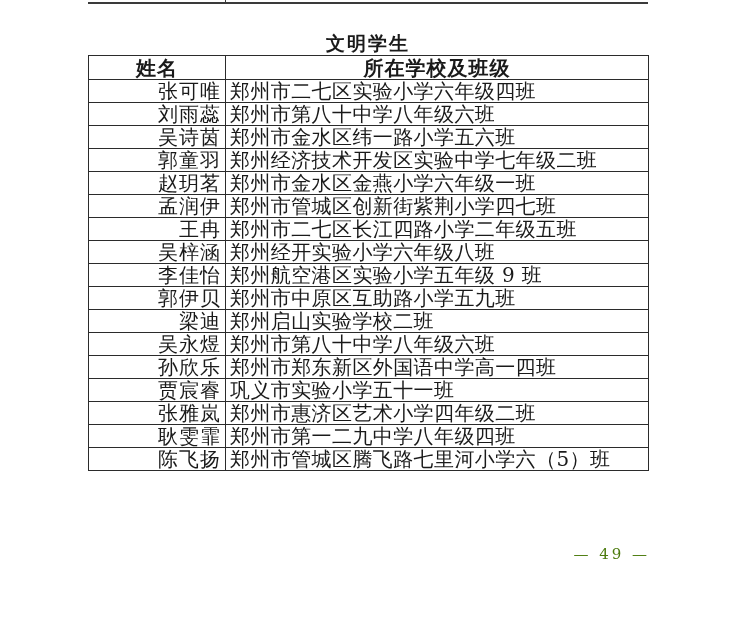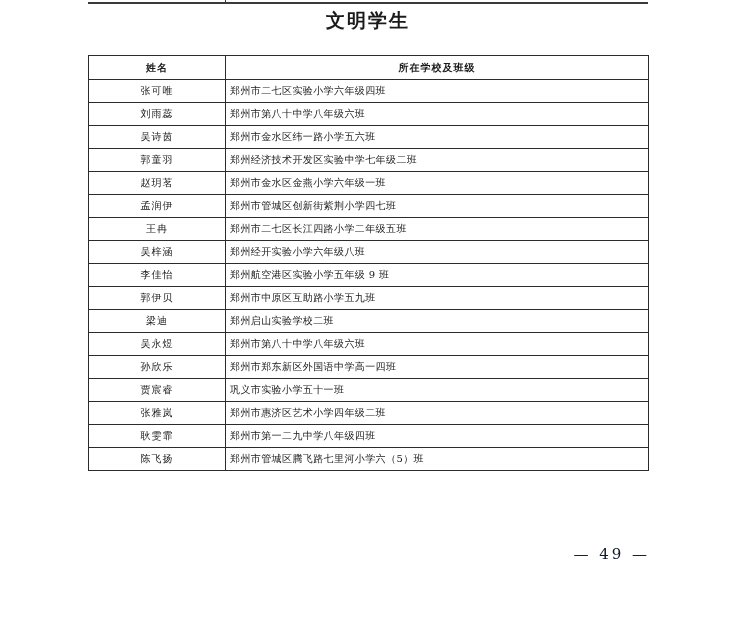--- a/index.html
+++ b/index.html
@@ -31,21 +31,21 @@
     left: 137px;
     top: 0;
     bottom: 0;
     width: 1px;
     background: #3a3a3a;
   }
 
   .page-title {
     position: absolute;
     left: 0;
-    top: 8px;
+    top: 31px;
     width: 736px;
     text-align: center;
     font-size: 19px;
     font-weight: bold;
     letter-spacing: 2px;
     font-family: "DejaVu Serif", "Liberation Serif", serif;
   }
 
   .table-wrap {
     position: absolute;
@@ -60,56 +60,56 @@
     table-layout: fixed;
     border: 1.6px solid #2b2b2b;
   }
   table.roster col.c-name { width: 137px; }
   table.roster col.c-school { width: 423px; }
 
   table.roster th,
   table.roster td {
     border: 1px solid #2b2b2b;
     height: 22px;
-    font-size: 10px;
+    font-size: 20px;
     line-height: 20px;
     padding: 0 4px;
     font-family: "DejaVu Serif", "Liberation Serif", serif;
     white-space: nowrap;
     overflow: hidden;
   }
 
   table.roster th {
     font-weight: bold;
     text-align: center;
     letter-spacing: 1px;
     height: 23px;
   }
 
   td.name {
-    text-align: center;
+    text-align: right;
     letter-spacing: 1px;
   }
   td.school {
     text-align: left;
     padding-left: 6px;
     letter-spacing: 0.4px;
   }
 
   .page-footer {
     position: absolute;
     left: 0;
     top: 545px;
     width: 736px;
     text-align: right;
     padding-right: 86px;
     box-sizing: border-box;
     font-size: 15px;
     letter-spacing: 3px;
-    color: #0f172a;
+    color: #4d7c0f;
     font-family: "DejaVu Serif", "Liberation Serif", serif;
   }
 </style>
 </head>
 <body>
 
 <div class="top-fragment">
   <div class="divider"></div>
 </div>
 

